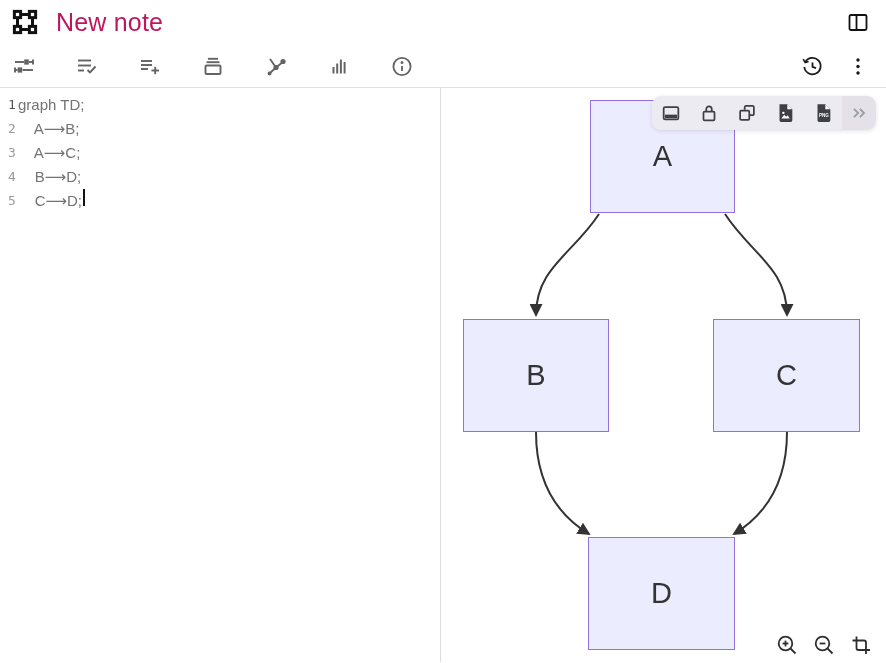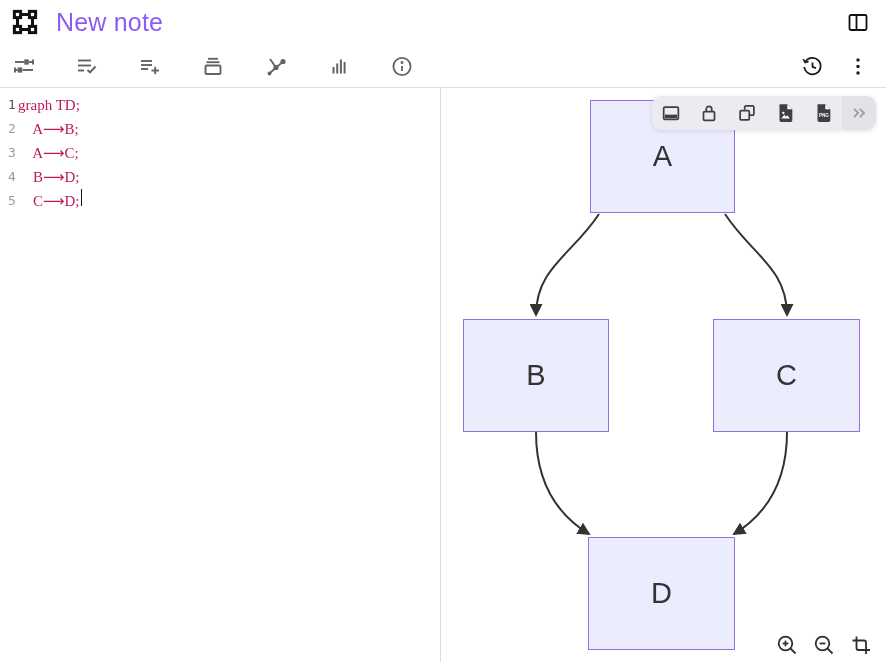--- a/index.html
+++ b/index.html
@@ -2,39 +2,39 @@
 <html><head>
 <meta charset="utf-8">
 <style>
   * { margin:0; padding:0; box-sizing:border-box; }
   html,body { width:886px; height:663px; overflow:hidden; background:#fff;
               font-family:"Liberation Sans", sans-serif; }
 
   
   .header { display:flex; align-items:center; height:44px; padding:0 14px 0 10px; }
   .logo { width:30px; height:30px; display:flex; align-items:center; justify-content:center; }
-  .title { font-size:25px; font-weight:500; color:#8b5cf6; margin-left:16px; letter-spacing:.2px; }
+  .title { font-size:25px; font-weight:500; color:#be185d; margin-left:16px; letter-spacing:.2px; }
   .header .spacer { flex:1; }
   .iconbtn { background:none; border:none; display:flex; align-items:center; justify-content:center;
              width:28px; height:28px; cursor:pointer; padding:0; }
 
   
   .toolbar { display:flex; align-items:center; height:44px; padding:0 14px 0 10px;
              border-bottom:1px solid #e0e0e0; }
   .toolbar .group-left { display:flex; align-items:center; gap:35px; }
   .toolbar .group-right { margin-left:auto; display:flex; align-items:center; gap:18px; }
 
   
   .main { display:flex; height:574px; }
   .editor { width:441px; border-right:1px solid #dcdcdc; padding-top:5px; background:#fff; }
   .codeline { display:flex; line-height:24px; }
   .lnum { width:18px; text-align:left; padding-left:8px; flex:none;
           font-family:"DejaVu Sans Mono", monospace; font-size:13px; color:#9b9b9b; }
   .lnum.active { color:#555; }
-  .ltext { font-family:Liberation Serif, serif; font-size:15px; color:#be185d;
+  .ltext { font-family:Liberation Sans, sans-serif; font-size:15px; color:#737373;
            white-space:pre; }
   .caret { display:inline-block; width:1.5px; height:17px; background:#111;
            vertical-align:text-bottom; margin-left:1px; }
 
   
   .diagram { flex:1; position:relative; background:#fff; }
   .edges { position:absolute; inset:0; pointer-events:none; }
   .node { position:absolute; background:#ECECFF; border:1.4px solid #9370DB;
           display:flex; align-items:center; justify-content:center;
           font-size:29px; color:#333; cursor:pointer; }

